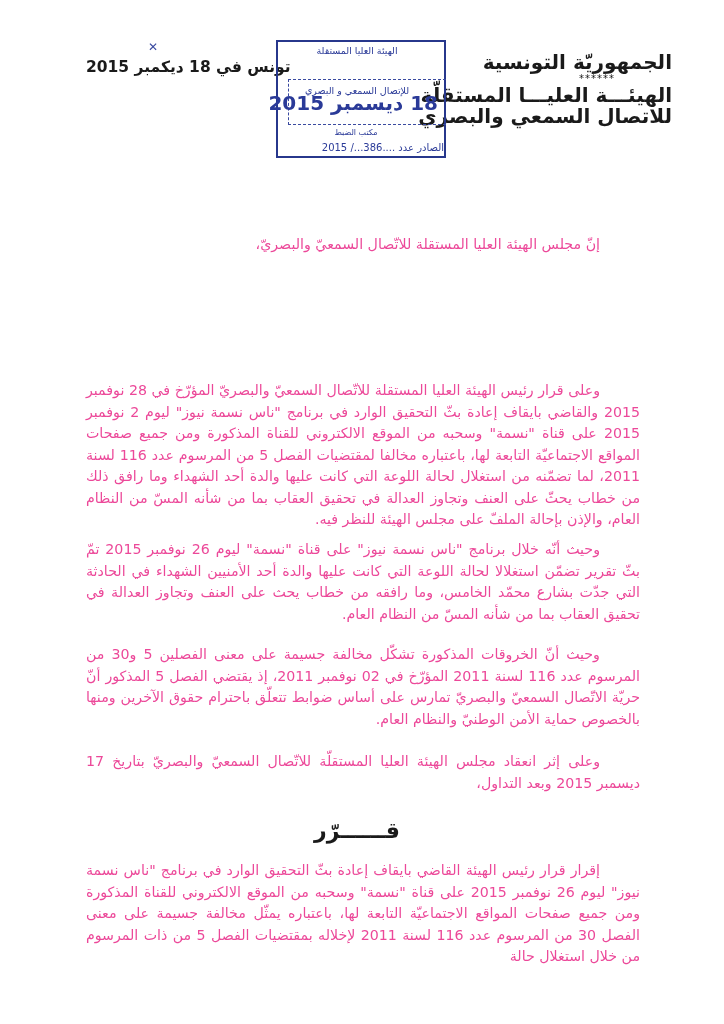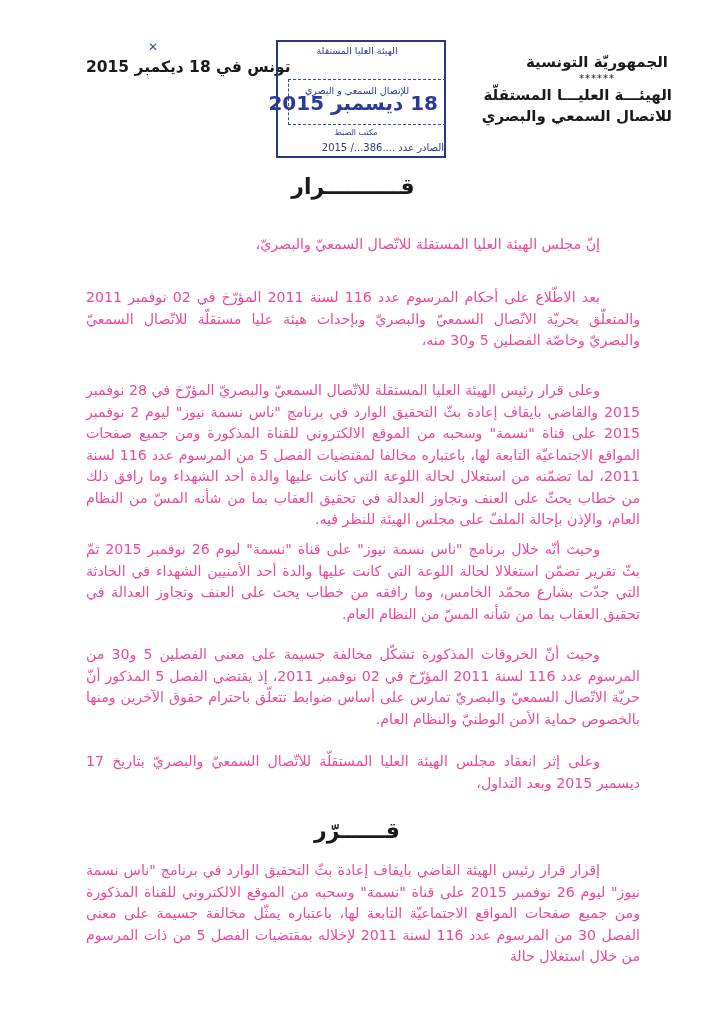--- a/index.html
+++ b/index.html
@@ -7,21 +7,21 @@
     width:724px; height:1024px; position:relative; overflow:hidden;
     font-family:"DejaVu Sans", "Liberation Sans", sans-serif;
     color:#1a1a1a;
   }
   .page { position:absolute; inset:0; }
 
   .header-right {
     position:absolute; top:52px; right:52px; width:150px;
     direction:rtl; text-align:center;
   }
-  .header-right .line { font-weight:bold; font-size:15px; line-height:21px; white-space:nowrap; }
+  .header-right .line { font-weight:bold; font-size:20px; line-height:21px; white-space:nowrap; }
   .header-right .stars { font-size:10px; line-height:12px; letter-spacing:1px; }
 
   .header-date {
     position:absolute; top:58px; left:86px;
     direction:rtl; font-weight:bold; font-size:15.5px; white-space:nowrap;
   }
 
   .stamp {
     position:absolute; top:40px; left:276px; width:170px; height:118px;
     border:2px solid #27378c; color:#2a3a98;
@@ -82,29 +82,25 @@
   <div class="stamp">
     <div class="s1">الهيئة العليا المستقلة</div>
     <div class="s2">للإتصال السمعي و البصري</div>
     <div class="datebox">
       <div class="date">18 ديسمبر 2015</div>
     </div>
     <div class="s3">مكتب الضبط</div>
     <div class="s4">الصادر عدد ....386.../ 2015</div>
   </div>
 
-  <div class="title title-1">قــــــــــرار</div>
 
   <div class="para p0">
     <p>إنّ مجلس الهيئة العليا المستقلة للاتّصال السمعيّ والبصريّ،</p>
   </div>
 
-  <div class="para p1">
-    <p>بعد الاطّلاع على أحكام المرسوم عدد 116 لسنة 2011 المؤرّخ في 02 نوفمبر 2011 والمتعلّق بحريّة الاتّصال السمعيّ والبصريّ وبإحداث هيئة عليا مستقلّة للاتّصال السمعيّ والبصريّ وخاصّة الفصلين 5 و30 منه،</p>
-  </div>
 
   <div class="para p2">
     <p>وعلى قرار رئيس الهيئة العليا المستقلة للاتّصال السمعيّ والبصريّ المؤرّخ في 28 نوفمبر 2015 والقاضي بايقاف إعادة بثّ التحقيق الوارد في برنامج "ناس نسمة نيوز" ليوم 2 نوفمبر 2015 على قناة "نسمة" وسحبه من الموقع الالكتروني للقناة المذكورة ومن جميع صفحات المواقع الاجتماعيّة التابعة لها، باعتباره مخالفا لمقتضيات الفصل 5 من المرسوم عدد 116 لسنة 2011، لما تضمّنه من استغلال لحالة اللوعة التي كانت عليها والدة أحد الشهداء وما رافق ذلك من خطاب يحثّ على العنف وتجاوز العدالة في تحقيق العقاب بما من شأنه المسّ من النظام العام، والإذن بإحالة الملفّ على مجلس الهيئة للنظر فيه.</p>
   </div>
 
   <div class="para p3">
     <p>وحيث أنّه خلال برنامج "ناس نسمة نيوز" على قناة "نسمة" ليوم 26 نوفمبر 2015 تمّ بثّ تقرير تضمّن استغلالا لحالة اللوعة التي كانت عليها والدة أحد الأمنيين الشهداء في الحادثة التي جدّت بشارع محمّد الخامس، وما رافقه من خطاب يحث على العنف وتجاوز العدالة في تحقيق العقاب بما من شأنه المسّ من النظام العام.</p>
   </div>
 
   <div class="para p4">

